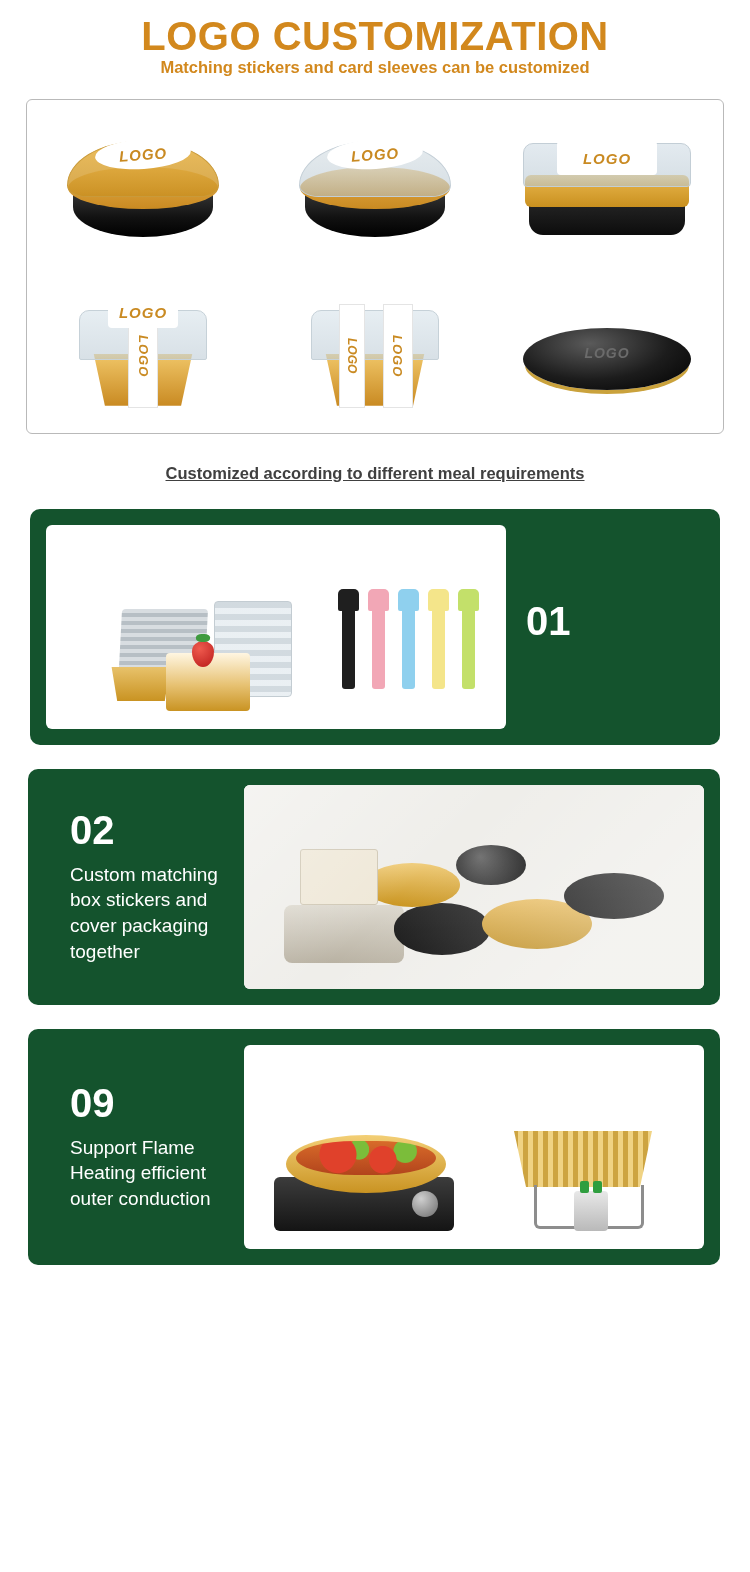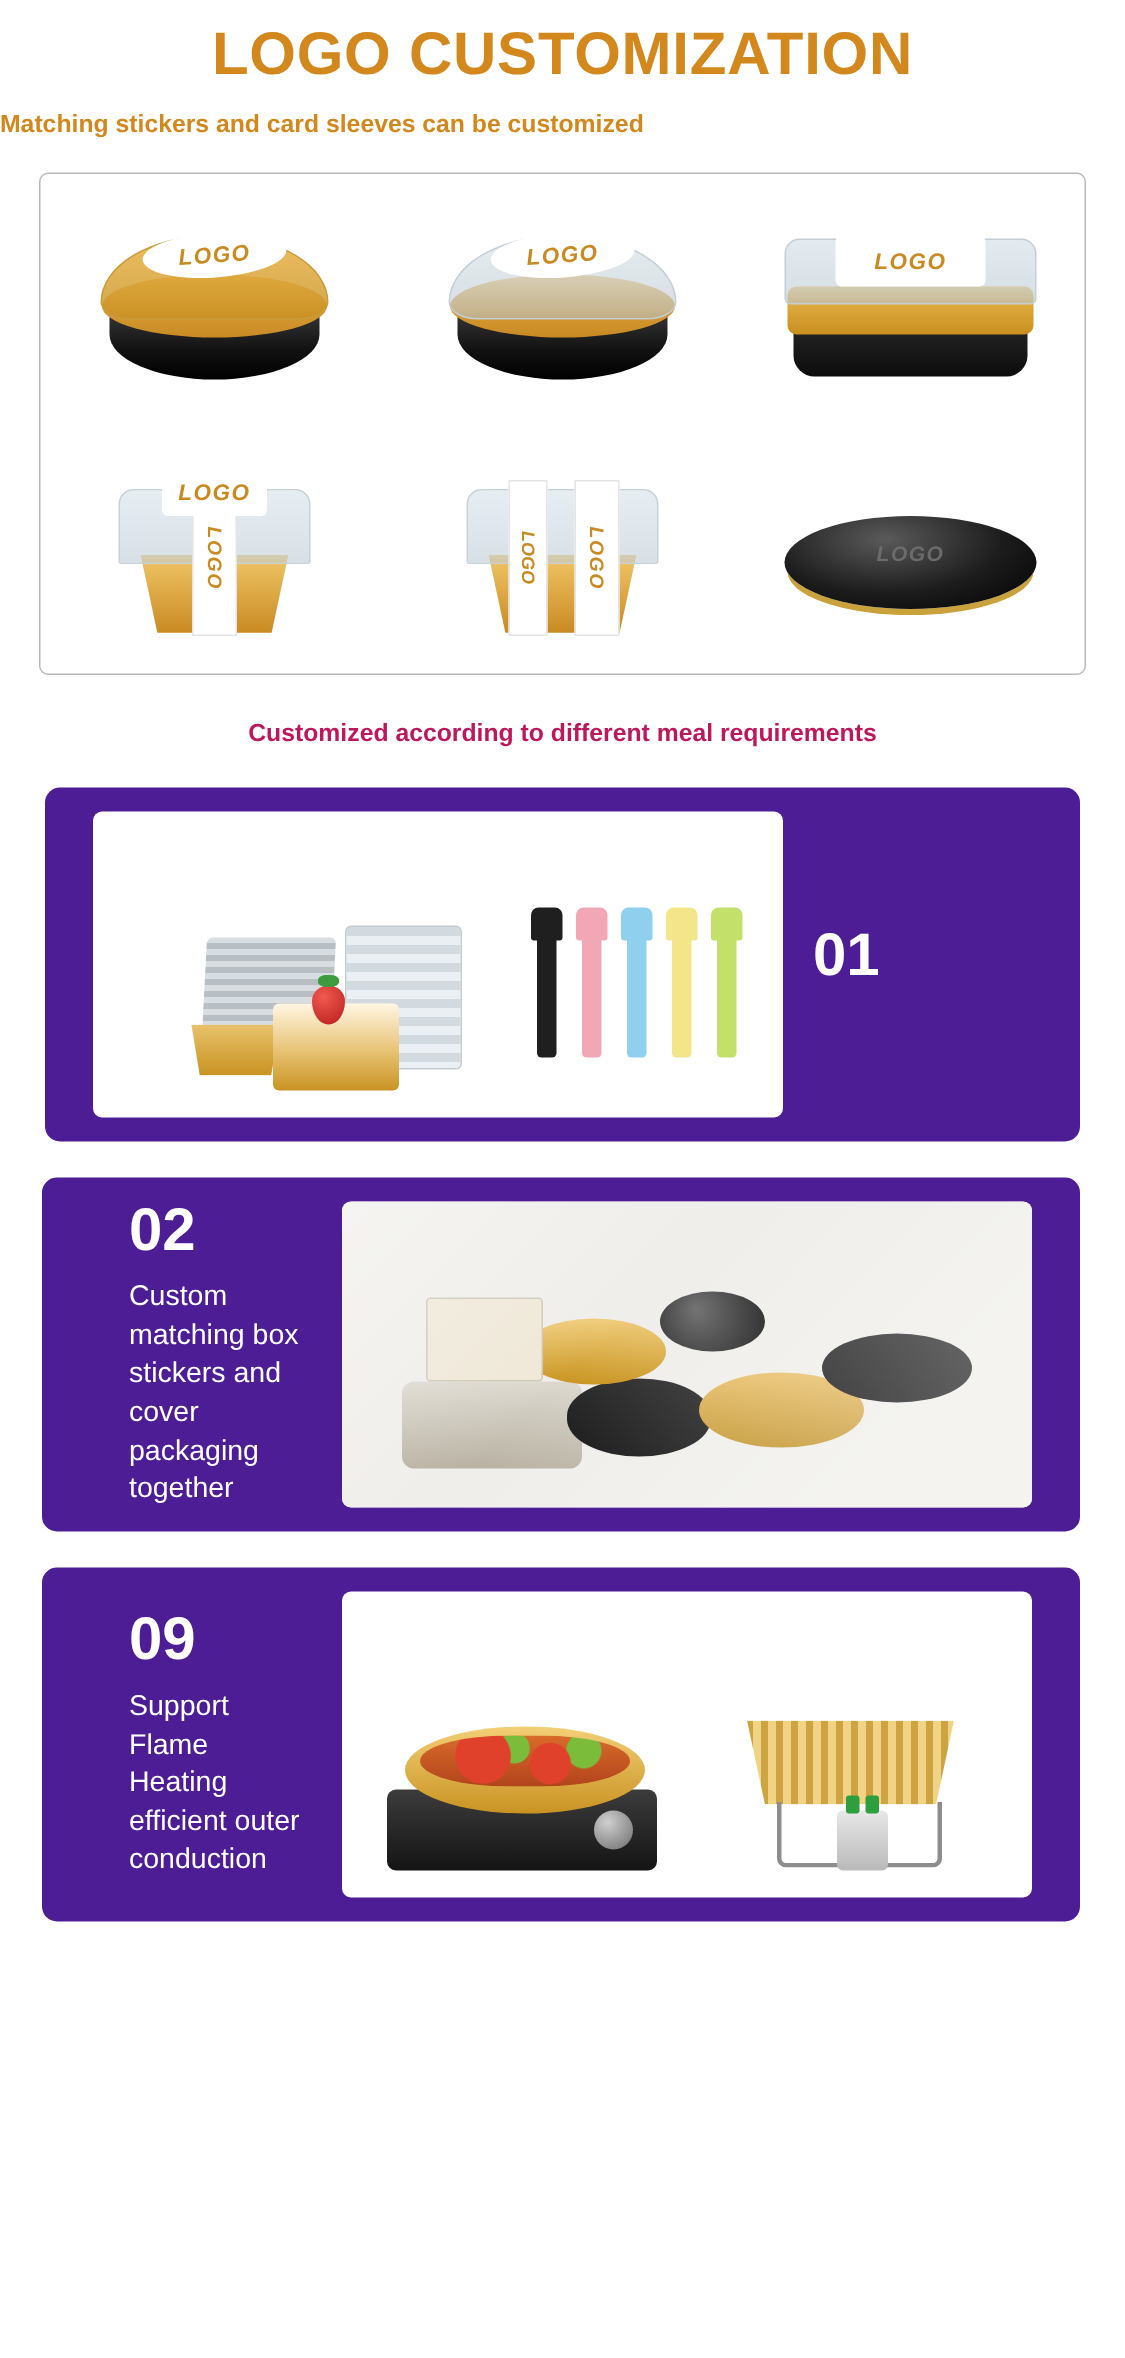--- a/index.html
+++ b/index.html
@@ -17,24 +17,25 @@
   .title {
     text-align: center;
     font-size: 40px;
     font-weight: bold;
     color: #d2881d;
     letter-spacing: 0.5px;
     padding-top: 14px;
     line-height: 1.1;
   }
   .subtitle {
+    text-align: center;
     font-size: 16.5px;
     font-weight: bold;
     color: #d2881d;
-    margin-top: 16px;
+    margin-top: 0;
   }
 
   
   .showcase {
     margin: 22px 26px 0 26px;
     border: 1.5px solid #b9b9b9;
     border-radius: 6px;
     height: 335px;
     background: #fff;
     position: relative;
@@ -150,33 +151,34 @@
   .blk-lid span {
     font-size: 14px; color: #6b6b6b; font-weight: bold; font-style: italic;
     letter-spacing: 1px; transform: translateY(-6px);
   }
 
   
   .mid-heading {
     text-align: center;
     font-size: 16.5px;
     font-weight: bold;
-    color: #be185d;
+    color: #404040;
     margin-top: 30px;
+    text-decoration: underline;
   }
 
   
   .card {
     margin: 0 30px 24px 30px;
-    background: #4c1d95;
+    background: #14532d;
     border-radius: 10px;
     height: 236px;
     display: flex;
     align-items: center;
-    padding: 32px;
+    padding: 16px;
     gap: 14px;
   }
   .card.first { margin-top: 26px; }
   .card-photo {
     background: #fff;
     border-radius: 6px;
     flex: 0 0 460px;
     height: 204px;
     position: relative;
     overflow: hidden;

